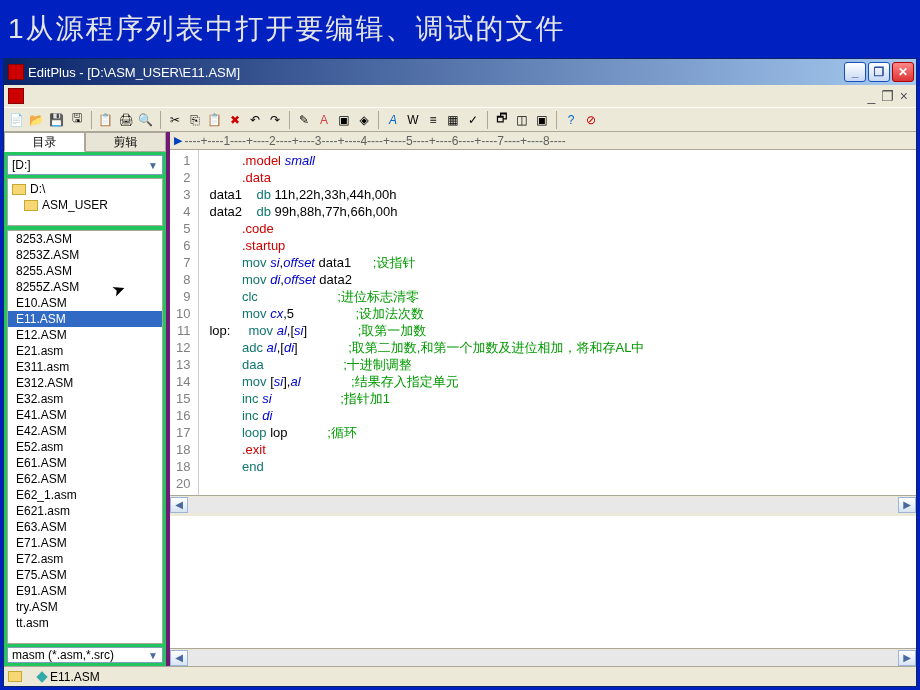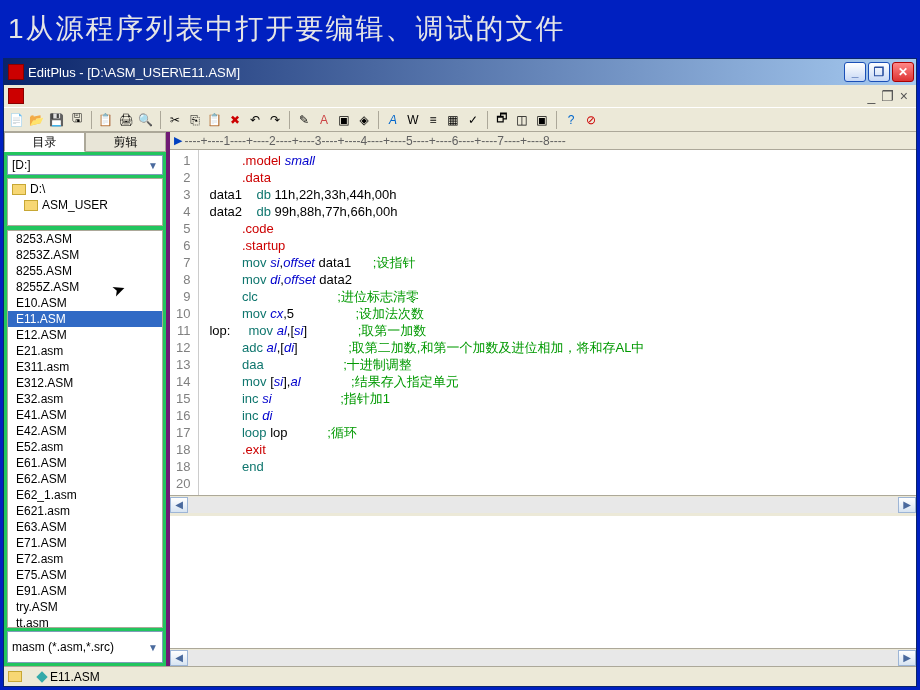--- a/index.html
+++ b/index.html
@@ -27,21 +27,21 @@
 .side-tab { flex: 1; background: #e8e5d7; border: 1px solid #aca899; text-align: center; line-height: 18px; cursor: pointer; }
 .side-tab.active { background: #fff; border-bottom-color: #fff; }
 .drive-sel { margin: 3px; height: 20px; border: 1px solid #7f9db9; background: #fff; display: flex; align-items: center; padding: 0 4px; font-size: 12px; }
 .drive-sel .arrow { margin-left: auto; color: #4a6a9e; font-size: 10px; }
 .dirpane { border: 1px solid #aca899; background: #fff; margin: 0 3px; padding: 2px; height: 48px; overflow: hidden; }
 .dir-item { display: flex; align-items: center; gap: 4px; padding: 1px 2px; }
 .folder-ic { width: 14px; height: 11px; background: #f7d774; border: 1px solid #c7a734; }
 .filepane { border: 1px solid #aca899; background: #fff; margin: 4px 3px 0; flex: 1; overflow: auto; }
 .file-item { padding: 1px 8px; cursor: pointer; white-space: nowrap; }
 .file-item.selected { background: #316ac5; color: #fff; }
-.filter-sel { margin: 3px; height: 32px; border: 1px solid #7f9db9; background: #fff; display: flex; align-items: center; padding: 0 4px; font-size: 12px; }
+.filter-sel { margin: 3px; height: 16px; border: 1px solid #7f9db9; background: #fff; display: flex; align-items: center; padding: 0 4px; font-size: 12px; }
 .filter-sel .arrow { margin-left: auto; color: #4a6a9e; font-size: 10px; }
 .editor-area { flex: 1; display: flex; flex-direction: column; min-height: 0; background: #ece9d8; }
 .ruler { height: 18px; background: #ece9d8; border-bottom: 1px solid #aca899; font-family: "Courier New", monospace; font-size: 12px; color: #606060; padding-left: 4px; white-space: nowrap; overflow: hidden; display: flex; align-items: center; }
 .ruler .rarrow { color: #0040c0; font-size: 11px; margin-right: 2px; }
 .editor { flex: 1; background: #fff; display: flex; font-family: "Courier New", monospace; font-size: 13px; overflow: hidden; min-height: 0; }
 .gutter { background: #fff; color: #808080; text-align: right; padding: 2px 8px 2px 6px; border-right: 1px solid #ccc; line-height: 17px; }
 .code { flex: 1; padding: 2px 10px; line-height: 17px; white-space: pre; overflow: hidden; }
 .kw { color: #0000cc; font-style: italic; }
 .inst { color: #0f766e; }
 .dir { color: #cc0000; margin-top: 17px; }

